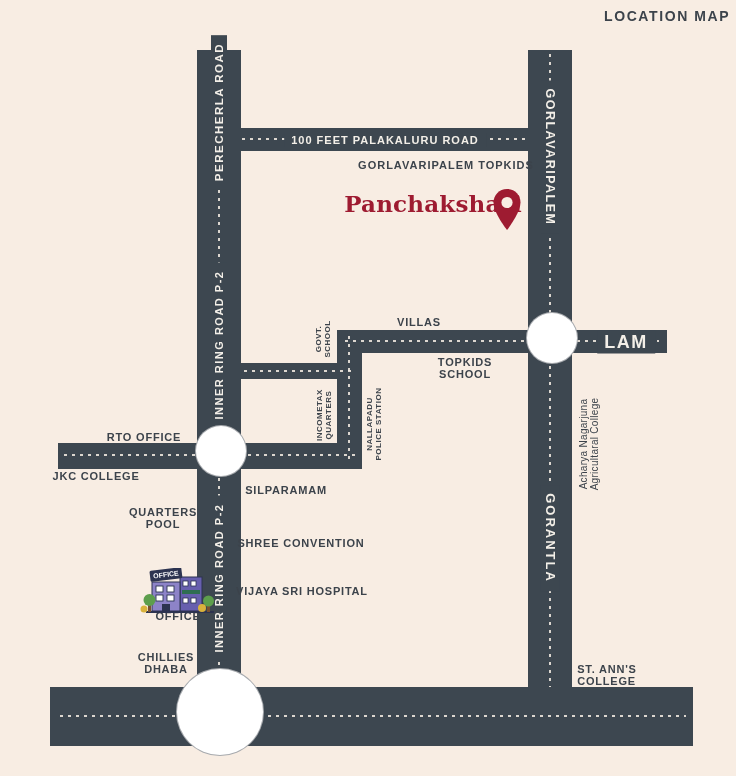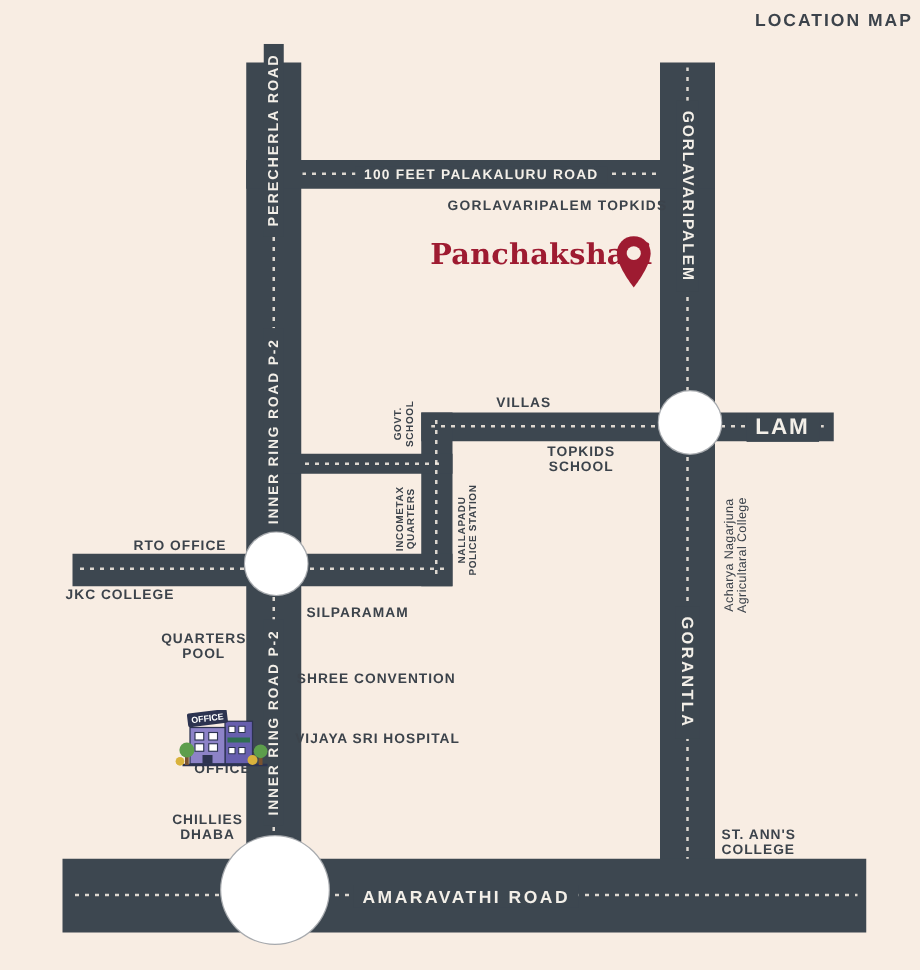--- a/index.html
+++ b/index.html
@@ -75,21 +75,20 @@
     <span class="vtext" style="font-size:11px;letter-spacing:1.5px;">INNER RING ROAD P-2</span>
   </div>
   <div class="vanchor cw" style="left:550px;top:157px;">
     <span class="vtext" style="font-size:12.5px;letter-spacing:1.5px;">GORLAVARIPALEM</span>
   </div>
   <div class="vanchor cw" style="left:550px;top:538px;">
     <span class="vtext" style="font-size:13px;letter-spacing:2px;">GORANTLA</span>
   </div>
   <div class="onroad" style="left:385px;top:140px;font-size:11px;letter-spacing:1px;">100 FEET PALAKALURU ROAD</div>
   <div class="onroad" style="left:626px;top:342px;font-size:18px;letter-spacing:1.5px;">LAM</div>
-  <div class="onroad" style="left:373px;top:717px;font-size:14px;letter-spacing:2px;">AMARAVATHI ROAD</div>
 
   <div class="roundabout" style="left:195px;top:425px;width:52px;height:52px;"></div>
   <div class="roundabout" style="left:526px;top:312px;width:52px;height:52px;"></div>
   <div class="roundabout" style="left:176px;top:668px;width:88px;height:88px;"></div>
 
   <div class="title" style="left:604px;top:8px;">LOCATION MAP</div>
 
   <div class="place" style="left:446px;top:166px;letter-spacing:1px;">GORLAVARIPALEM TOPKIDS</div>
 
   <div class="place" style="left:419px;top:323px;">VILLAS</div>

